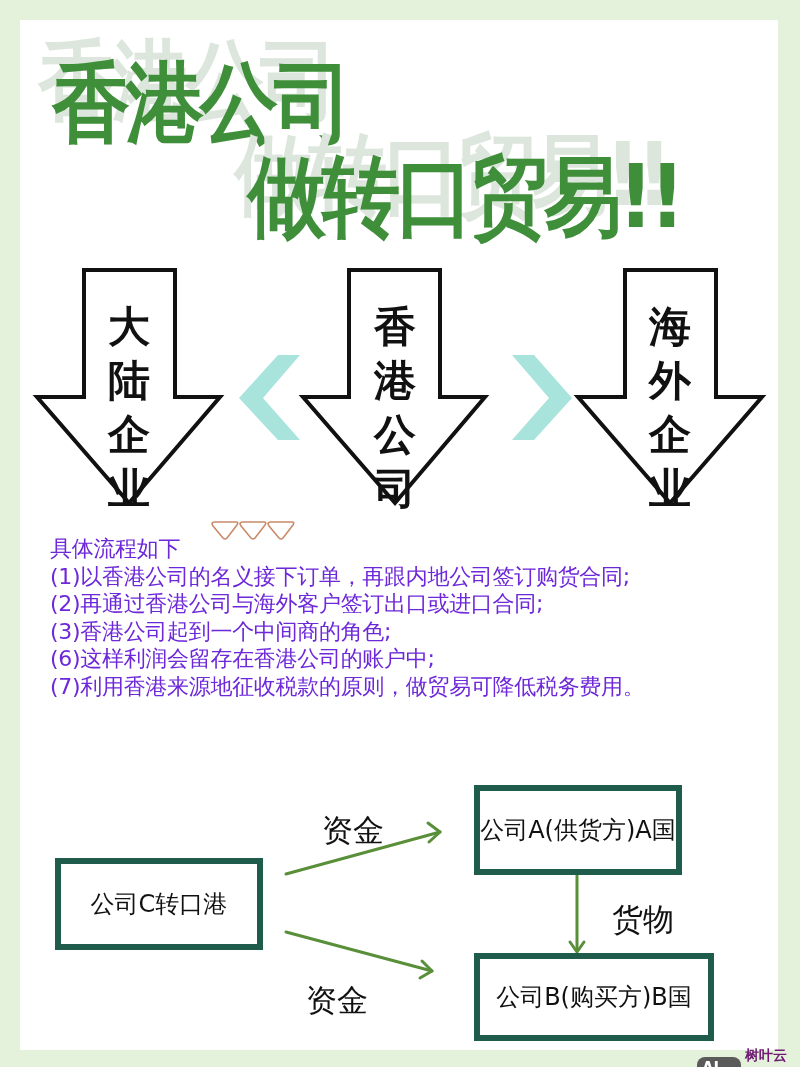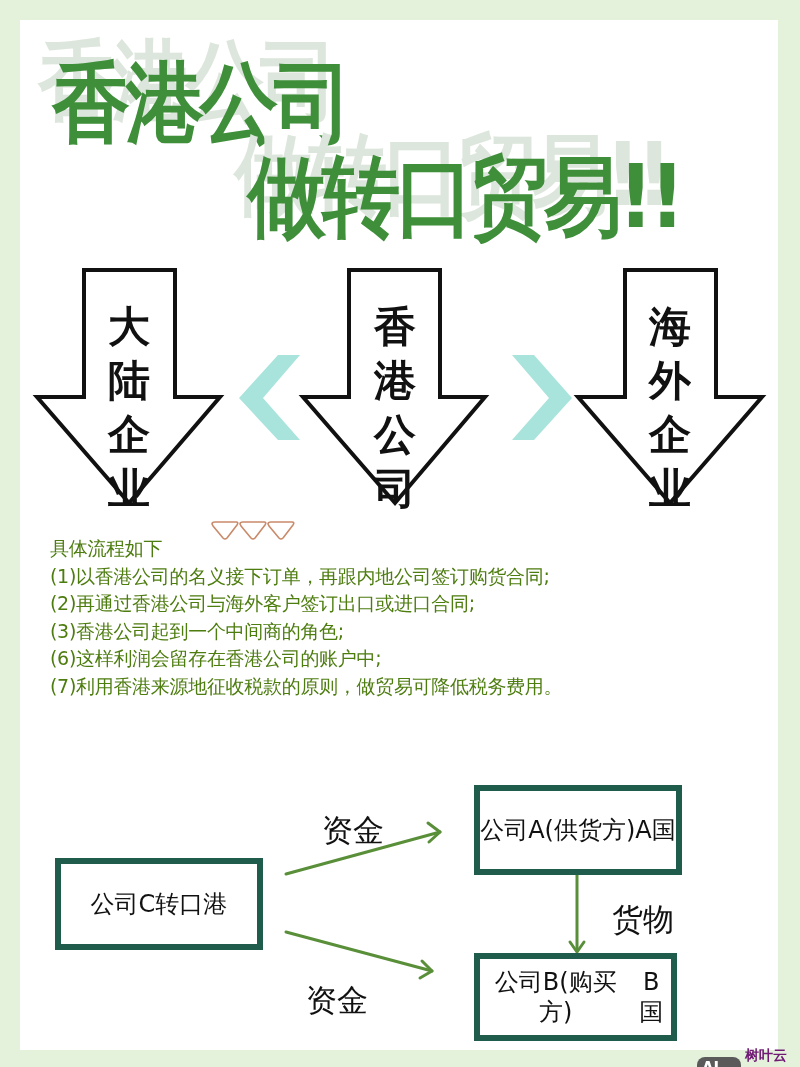--- a/index.html
+++ b/index.html
@@ -14,21 +14,21 @@
   }
   .title-shadow { color:#dde6dc; }
   .title { color:#3f8f3a; }
   .t1 { font-size:78px; }
   .t2 { font-size:78px; }
   .arrows-svg { position:absolute; left:0; top:0; }
   .arrow-label {
     position:absolute; width:60px; text-align:center; font-weight:bold; font-size:42px; line-height:54px;
     color:#111; font-family:"DejaVu Sans",sans-serif;
   }
-  .steps { position:absolute; left:50px; top:535px; font-size:19px; line-height:27.5px; color:#4d7c0f; white-space:nowrap; }
+  .steps { position:absolute; left:50px; top:535px; font-size:22px; line-height:27.5px; color:#6d28d9; white-space:nowrap; }
   .steps div { letter-spacing:-0.3px; }
   .box {
     position:absolute; border:6px solid #1f5c4c; background:#fff; box-sizing:border-box;
     display:flex; flex-direction:row; align-items:center; justify-content:center;
     font-size:24px; color:#111; line-height:30px; text-align:center;
   }
   .flow-label { position:absolute; font-size:31px; color:#111; }
   .watermark { position:absolute; left:697px; top:1019px; display:flex; align-items:center; gap:4px; }
   .wm-icon { width:44px; height:36px; background:#5a5a5a; border-radius:8px; position:relative;margin-top:38px; }
   .wm-text { font-size:14px; color:#701a75; font-weight:bold; }
@@ -101,21 +101,21 @@
   <div>(7)利用香港来源地征收税款的原则，做贸易可降低税务费用。</div>
 </div>
 
 <div class="box" style="left:55px; top:858px; width:208px; height:92px;">
   <div>公司C转口港</div>
 </div>
 <div class="box" style="left:474px; top:785px; width:208px; height:90px;">
   <div>公司A(供货方)</div>
   <div>A国</div>
 </div>
-<div class="box" style="left:474px; top:953px; width:203px; height:88px;">
+<div class="box" style="left:474px; top:953px; width:240px; height:88px;">
   <div>公司B(购买方)</div>
   <div>B国</div>
 </div>
 <div class="flow-label" style="left:322px; top:810px;">资金</div>
 <div class="flow-label" style="left:306px; top:980px;">资金</div>
 <div class="flow-label" style="left:612px; top:899px;">货物</div>
 
 <div class="watermark">
   <div class="wm-icon">
     <span style="position:absolute; left:5px; top:2px; color:#fff; font-weight:bold; font-size:15px;">AI</span>

